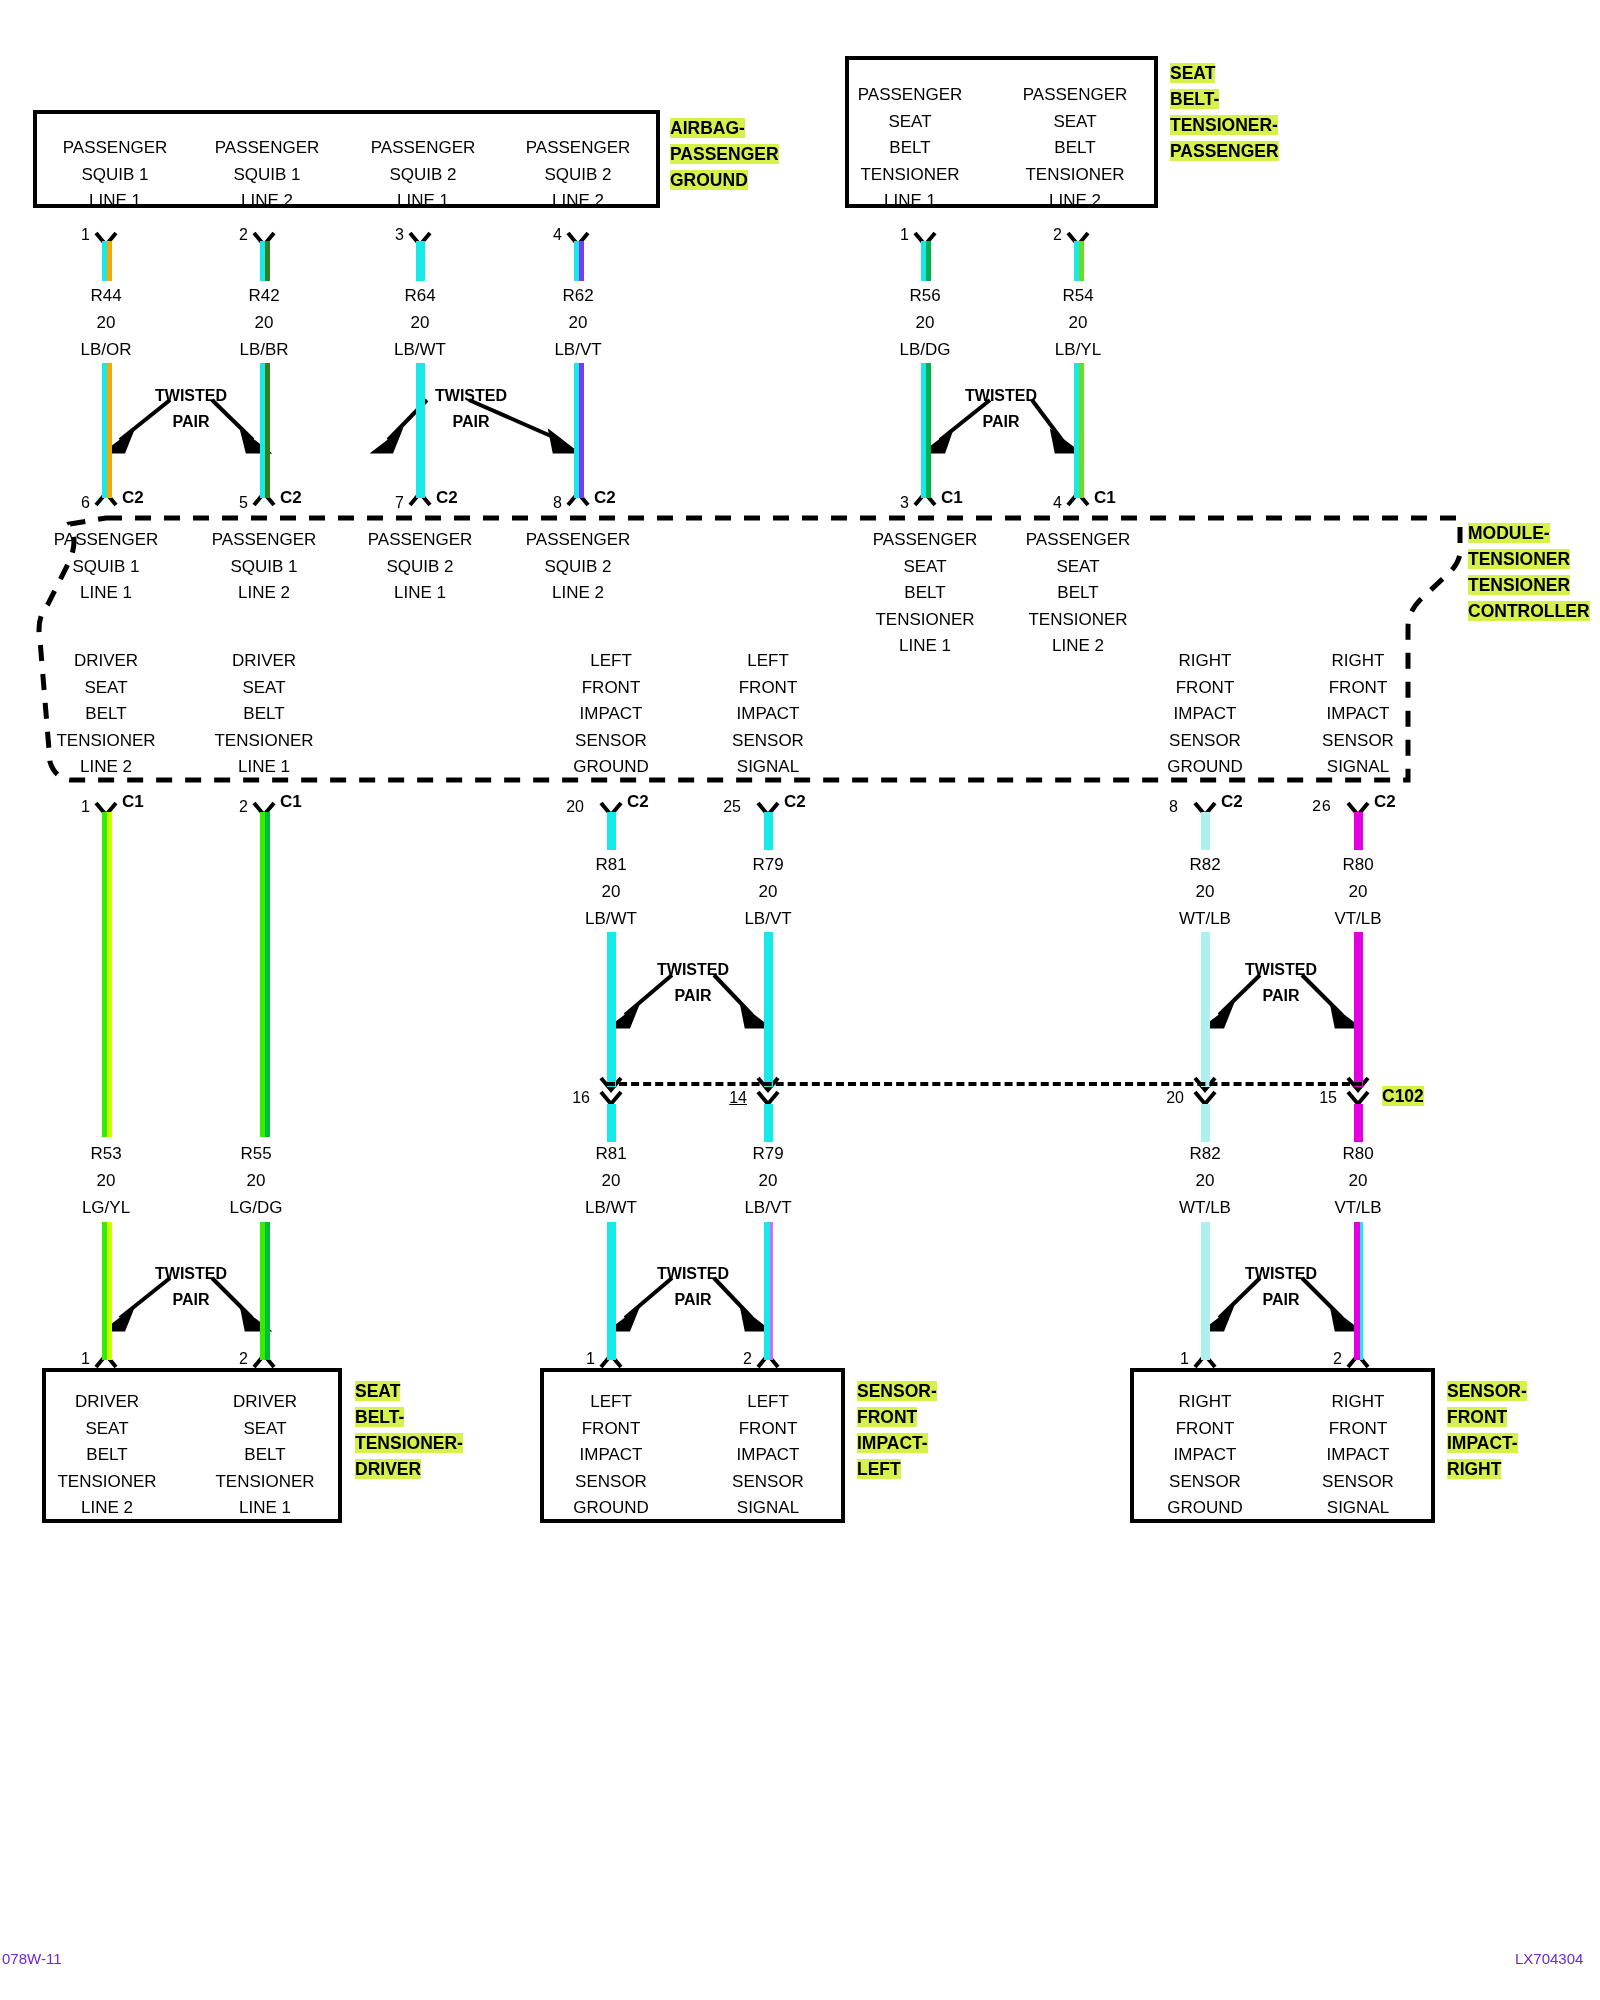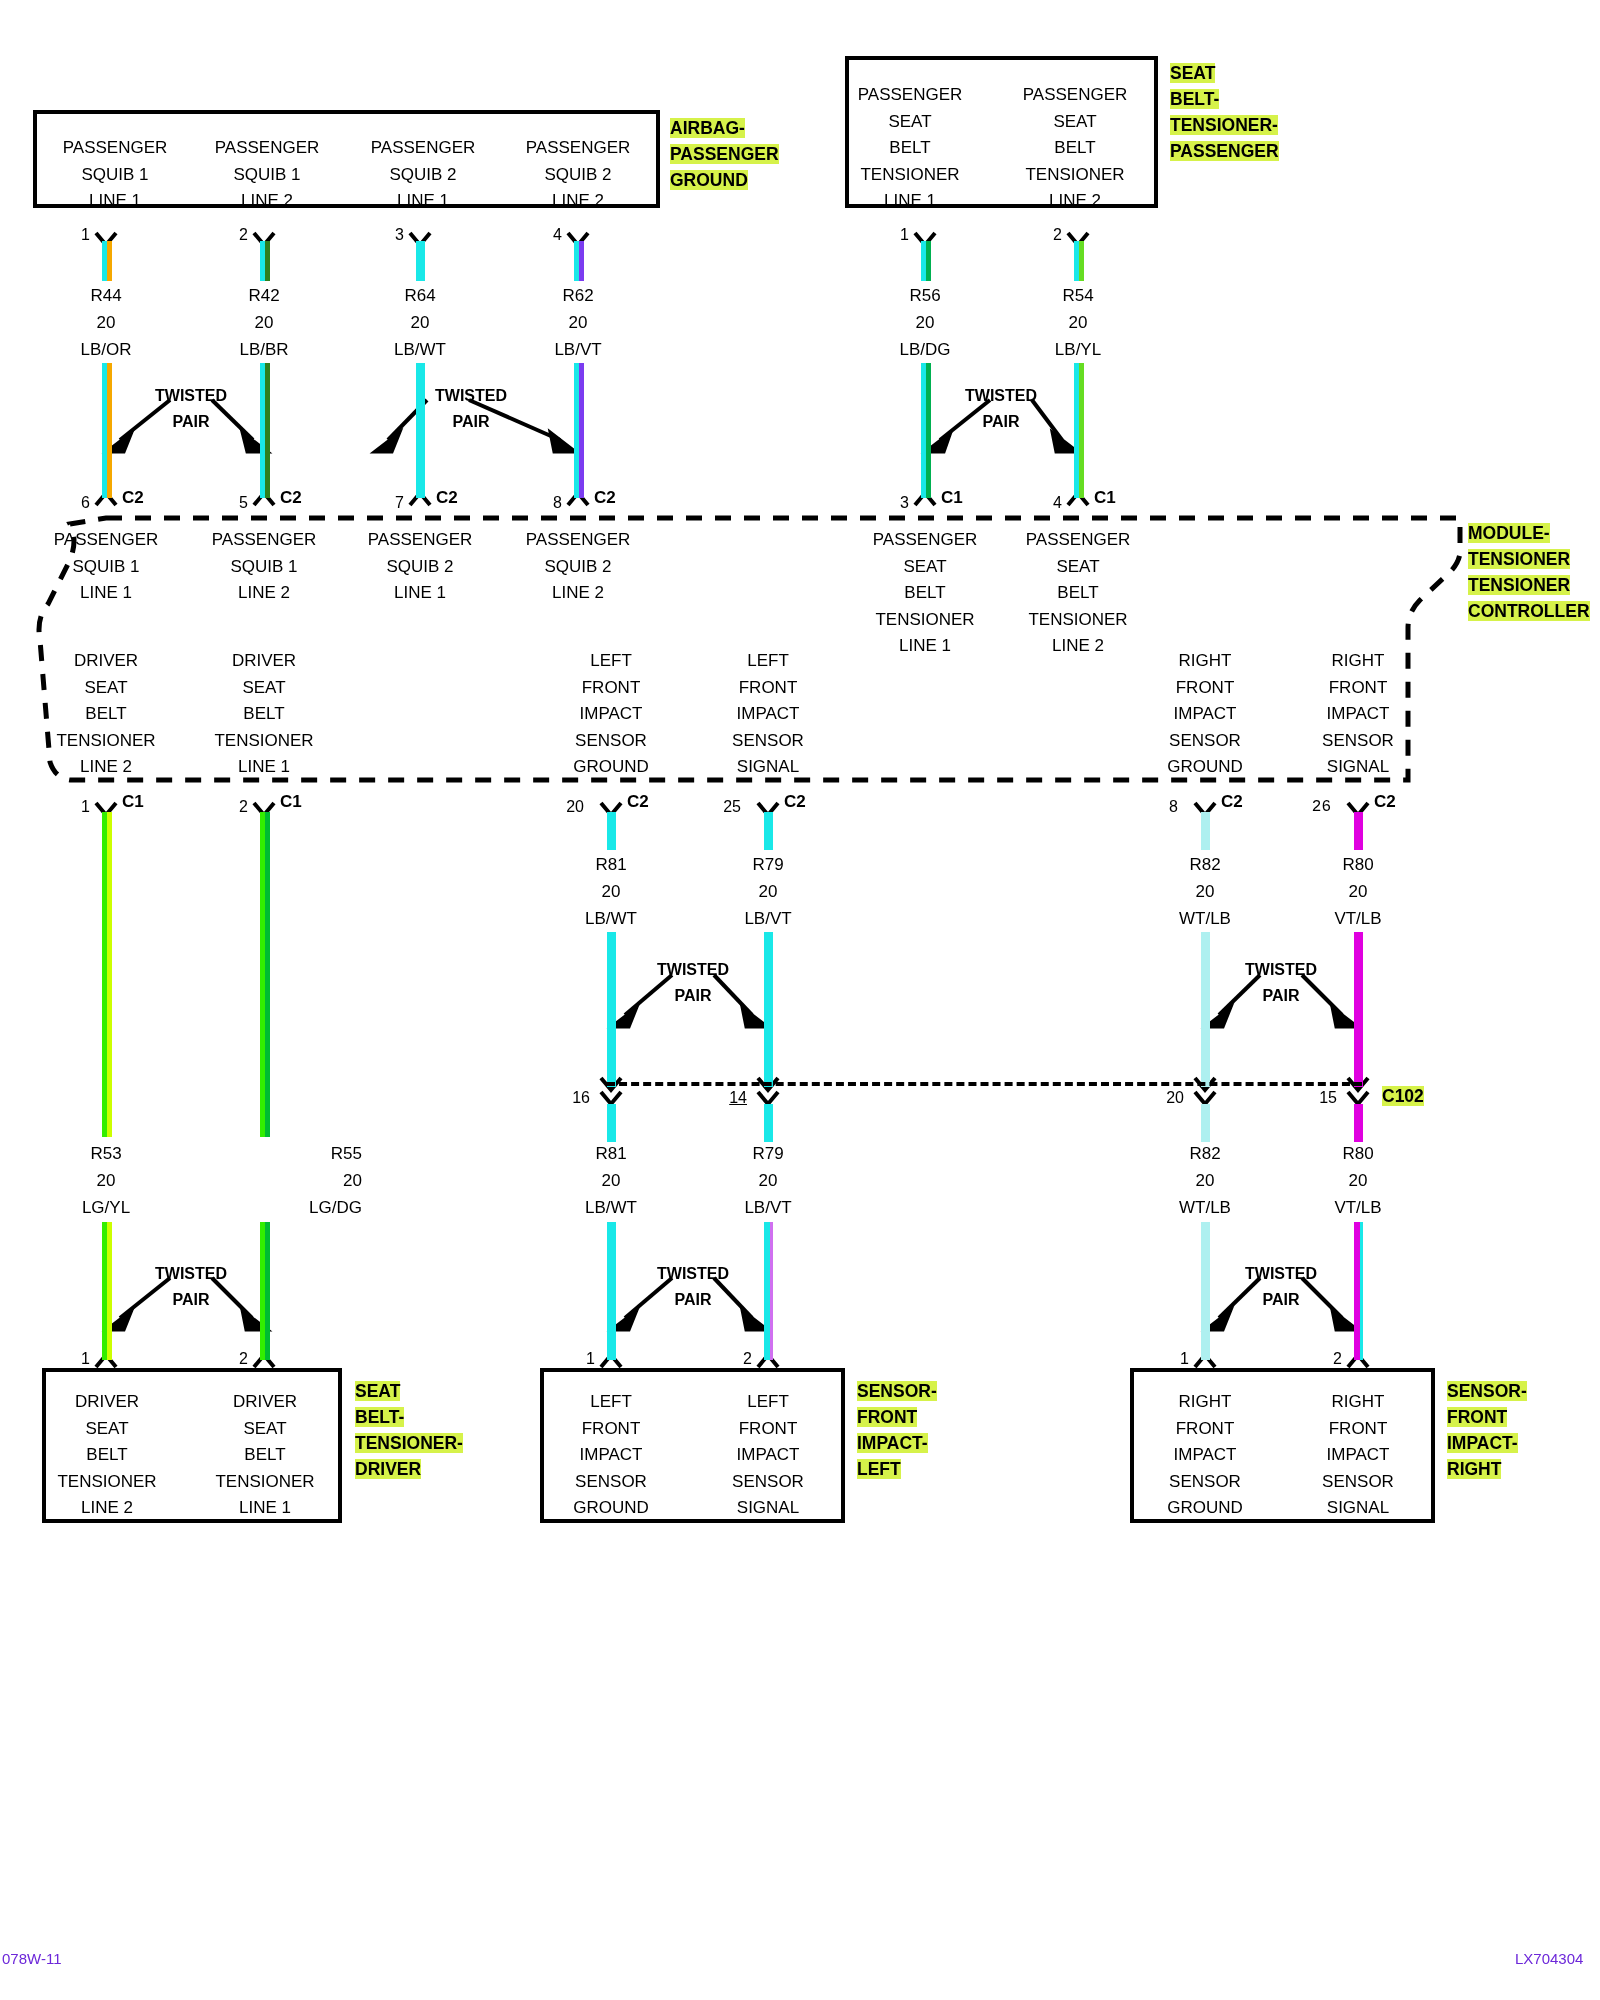--- a/index.html
+++ b/index.html
@@ -420,21 +420,21 @@
   <div class="wire" style="left:607px;top:1104px;width:9px;height:38px;background:#19e8e8;"></div>
   <div class="wire" style="left:764px;top:1104px;width:9px;height:38px;background:#19e8e8;"></div>
   <div class="wire" style="left:1201px;top:1104px;width:9px;height:38px;background:#aef0f0;"></div>
   <div class="wire" style="left:1354px;top:1104px;width:9px;height:38px;background:#e000e0;"></div>
 
   <div class="wirelbl" style="left:26px;top:1140px;width:160px;">
     <div>R53</div>
       <div>20</div>
       <div>LG/YL</div>
   </div>
-  <div class="wirelbl" style="left:202px;top:1140px;width:160px;text-align:right;">
+  <div class="wirelbl" style="left:176px;top:1140px;width:160px;">
     <div>R55</div>
       <div>20</div>
       <div>LG/DG</div>
   </div>
   <div class="wirelbl" style="left:531px;top:1140px;width:160px;">
     <div>R81</div>
       <div>20</div>
       <div>LB/WT</div>
   </div>
   <div class="wirelbl" style="left:688px;top:1140px;width:160px;">

